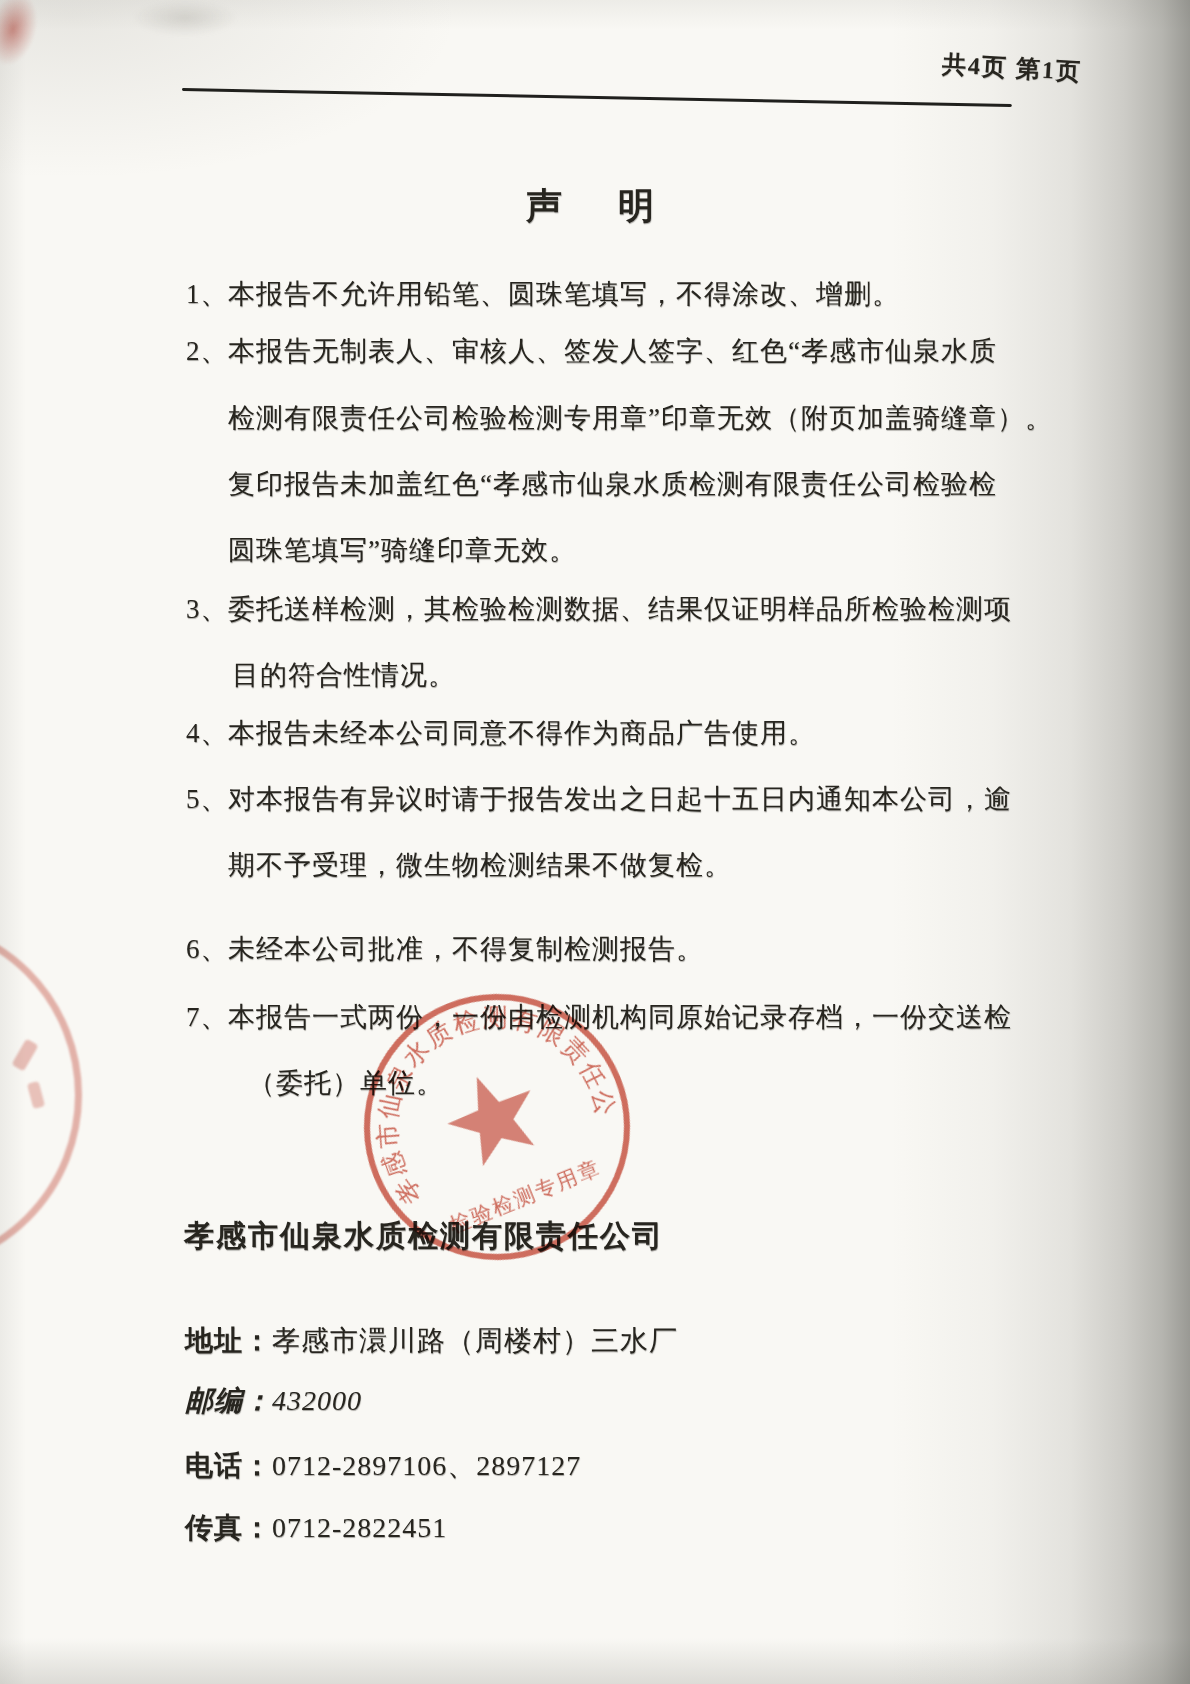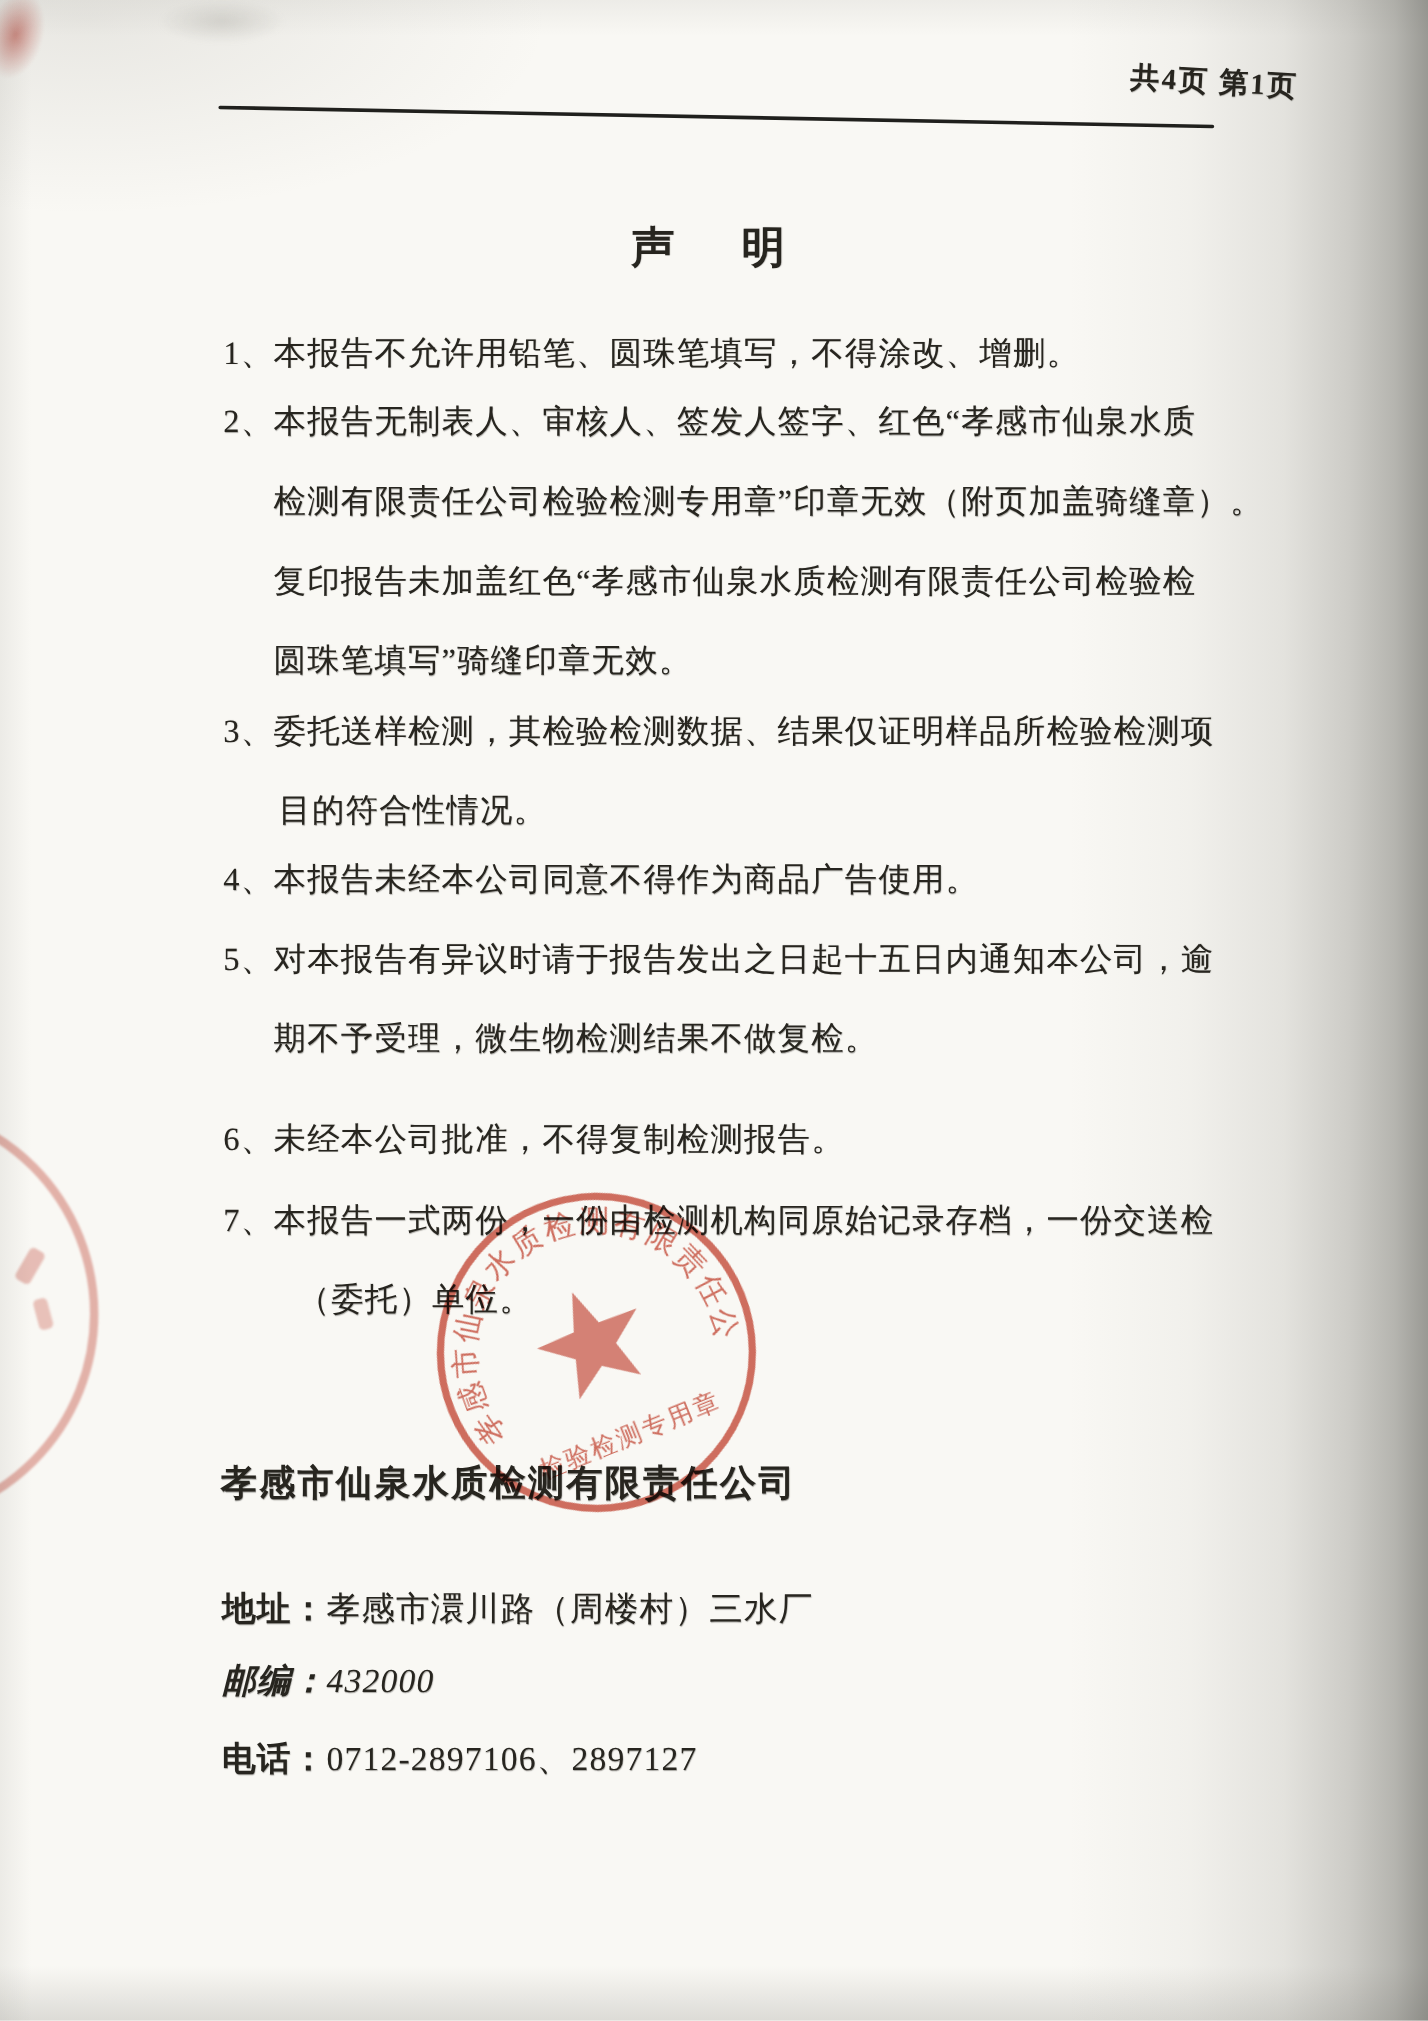--- a/index.html
+++ b/index.html
@@ -120,20 +120,21 @@
 
 
   <div class="company-name">孝感市仙泉水质检测有限责任公司</div>
 
   <div class="footer-line" style="top:1285px;"><span class="footer-label">地址：</span><span>孝感市澴川路（周楼村）三水厂</span></div>
 
   <div class="footer-line" style="top:1345px;font-style:italic;"><span class="footer-label">邮编：</span><span>432000</span></div>
 
   <div class="footer-line" style="top:1410px;"><span class="footer-label">电话：</span><span>0712-2897106、2897127</span></div>
 
+  <div class="footer-line" style="top:1472px;"><span class="footer-label">传真：</span><span>0712-2822451</span></div>
 
   <svg class="seal-main" viewBox="0 0 330 330">
     <defs>
       <path id="arcPath" d="M 70.7 201.2 A 101 101 0 1 1 259.3 201.2" fill="none"></path>
     </defs>
     <circle cx="165" cy="165" r="130" fill="none" stroke-width="6" stroke="#c9503f"></circle>
     <text font-size="25" letter-spacing="2.5" font-family="Liberation Serif, DejaVu Serif, serif" fill="#c9503f">
       <textPath href="#arcPath">孝感市仙泉水质检测有限责任公司</textPath>
     </text>
     <polygon points="160,103 171.2,134.6 204.7,135.5 178.1,155.9 187.6,188 160,169 132.4,188 141.9,155.9 115.3,135.5 148.8,134.6" transform="translate(5,8)" opacity="0.85" fill="#c9503f"></polygon>

